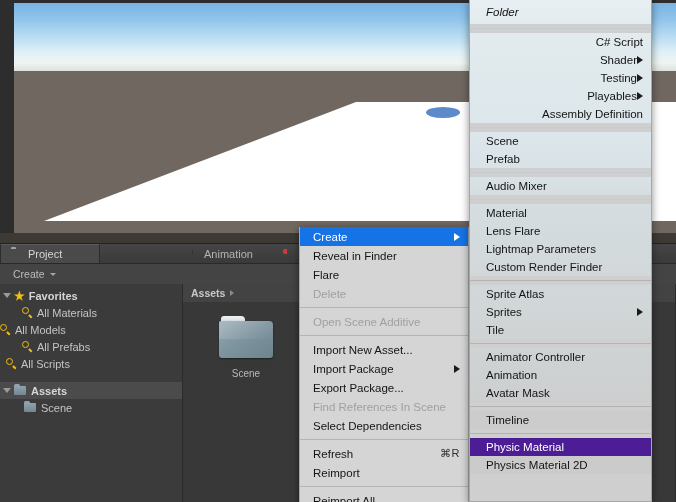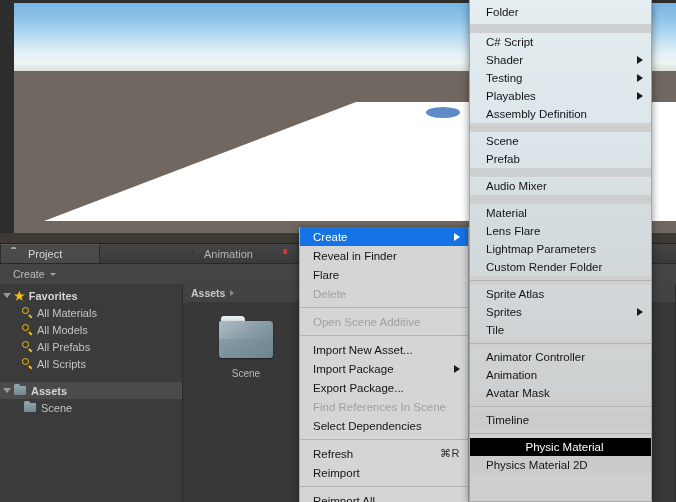--- a/index.html
+++ b/index.html
@@ -333,26 +333,26 @@
     box-sizing: border-box;
     overflow: hidden;
     height: 502px;
   }
   #submenu .mi {
     height: 18px;
     display: flex; align-items: center;
     padding: 0 8px 0 16px;
     white-space: nowrap;
   }
-  #submenu .mi.selected { background: #000000; color: #ffffff; text-align: center; }
+  #submenu .mi.selected { background: #4c1d95; color: #ffffff; }
   #submenu .sep { height: 1px; background: #b3b3b3; margin: 4px 0; }
   #submenu .sep.light { background: #c3ccd0; }
   #submenu .grp { }
-  #submenu .grp.g1 { background: linear-gradient(to bottom,#e8eff2,#e2ebee); }
-  #submenu .grp.g2 { background: linear-gradient(to bottom,#e2ebee,#dde6ea); }
+  #submenu .grp.g1 { background: linear-gradient(to bottom,#e8eff2,#e2ebee); font-style: italic; }
+  #submenu .grp.g2 { background: linear-gradient(to bottom,#e2ebee,#dde6ea); text-align: right; }
   #submenu .grp.g3 { background: linear-gradient(to bottom,#dde6ea,#d9e2e6); }
   #submenu .grp.g4 { background: linear-gradient(to bottom,#d9e2e6,#d5dde0); }
   #submenu .grp.g5 { background: linear-gradient(to bottom,#d5dde0,#d2d8da); }
   #submenu .grp.g6 { background: linear-gradient(to bottom,#d2d8da,#cfd3d4); }
   #submenu .grp.g7 { background: linear-gradient(to bottom,#cfd3d4,#cdcfcf); }
   #submenu .grp.g8 { background: #cccccc; }
   #submenu .grp.g9 { background: #cbcbcb; }
   #submenu .mi .label { flex: 1; }
   #submenu .mi .sub-arrow {
     width: 0; height: 0;
@@ -405,29 +405,29 @@
         <span class="disclosure">
             <span class="tri"></span>
           </span>
         <span class="star">★</span>
         <span>Favorites</span>
       </div>
       <div class="tree-row" style="padding-left:22px;">
         <span class="magnifier"></span>
         <span>All Materials</span>
       </div>
-      <div class="tree-row" style="padding-left:22px;">
+      <div class="tree-row" style="">
         <span class="magnifier"></span>
         <span>All Models</span>
       </div>
       <div class="tree-row" style="padding-left:22px;">
         <span class="magnifier"></span>
         <span>All Prefabs</span>
       </div>
-      <div class="tree-row" style="padding-left:22px;">
+      <div class="tree-row" style="padding-left:6px;">
         <span class="magnifier"></span>
         <span>All Scripts</span>
       </div>
 
       <div style="height:10px;"></div>
 
       <div class="tree-row header selected">
         <span class="disclosure">
             <span class="tri"></span>
           </span>
@@ -573,21 +573,21 @@
     <div class="mi">
       <span class="label">Material</span>
     </div>
     <div class="mi">
       <span class="label">Lens Flare</span>
     </div>
     <div class="mi">
       <span class="label">Lightmap Parameters</span>
     </div>
     <div class="mi">
-      <span class="label">Custom Render Folder</span>
+      <span class="label">Custom Render Finder</span>
     </div>
   </div>
   <div class="sep"></div>
 
   <div class="grp g6">
     <div class="mi">
       <span class="label">Sprite Atlas</span>
     </div>
     <div class="mi">
       <span class="label">Sprites</span>

